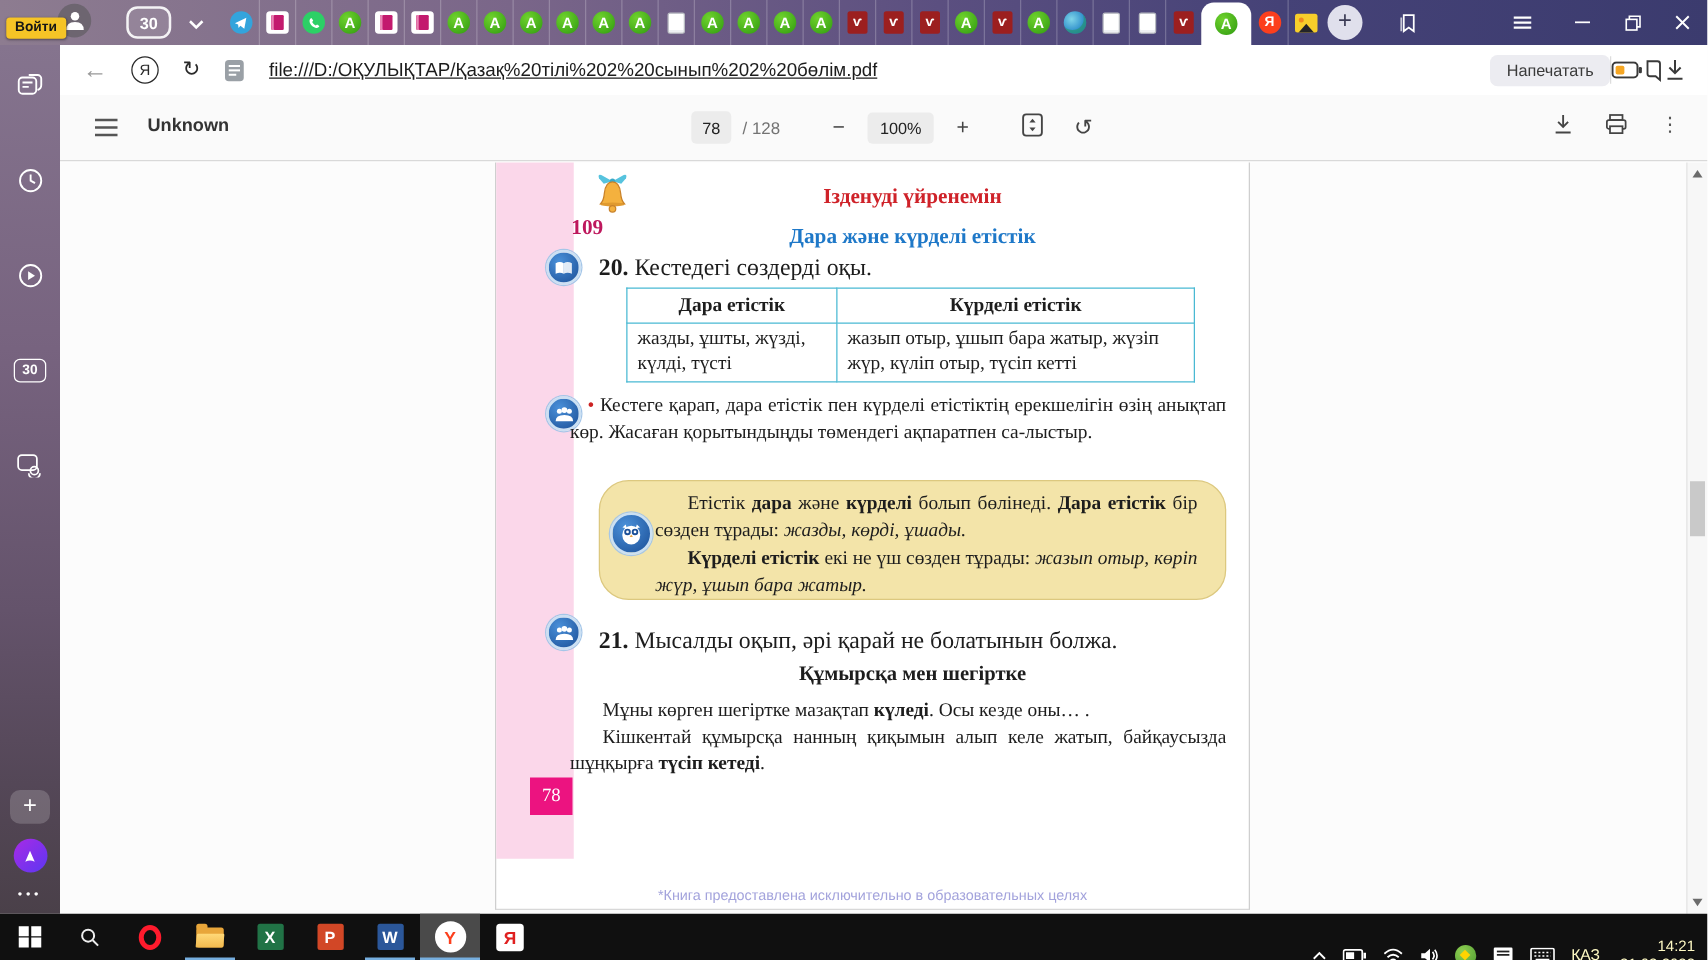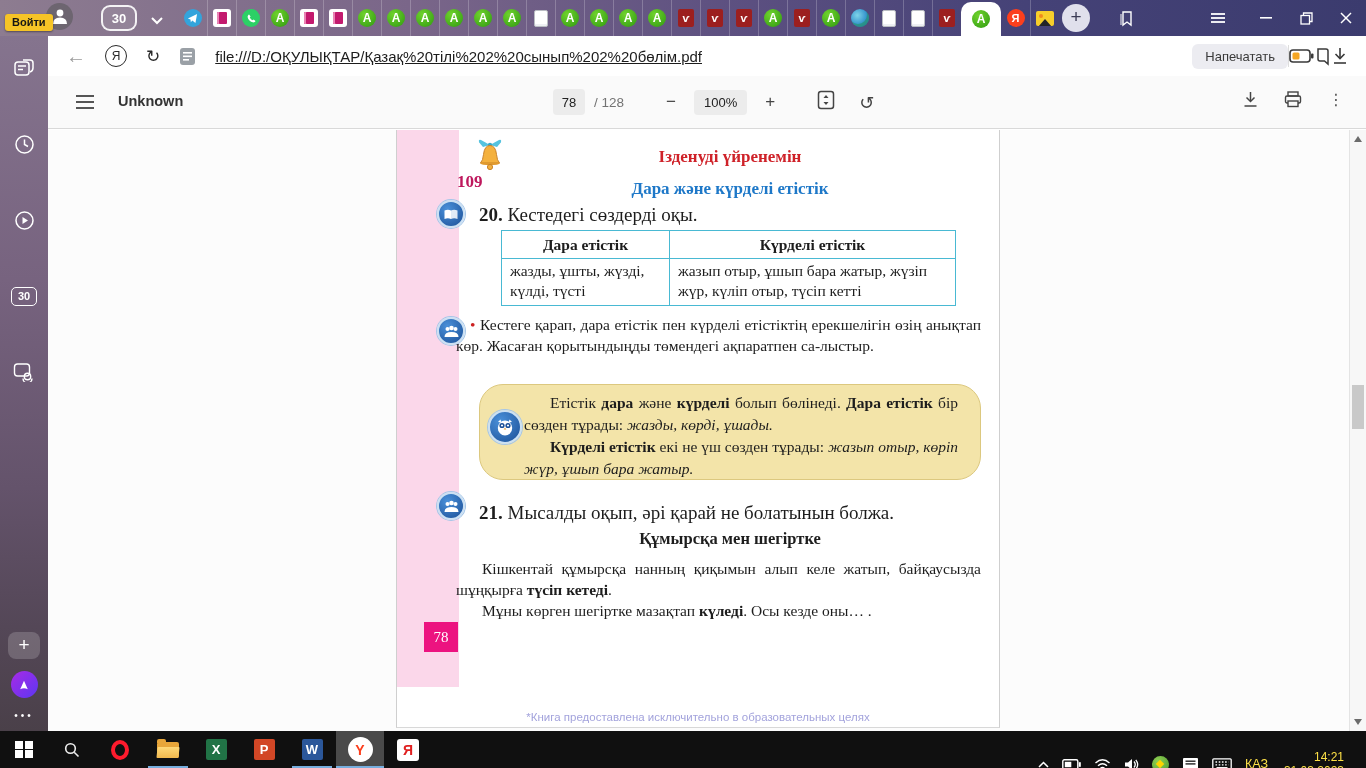--- a/index.html
+++ b/index.html
@@ -157,21 +157,21 @@
   .tb-opera { width:18px; height:20px; border:4px solid #ff1b2d; border-radius:50%; }
   .tb-folder { position:relative; width:22px; height:16px; }
   .tb-folder .back { position:absolute; inset:0; background:#e8a63a; border-radius:2px; }
   .tb-folder .tabp { position:absolute; left:0; top:-3px; width:9px; height:4px; background:#e8a63a; border-radius:2px 2px 0 0; }
   .tb-folder .front { position:absolute; left:0; bottom:0; width:22px; height:11px;
     background:linear-gradient(180deg,#ffd978,#f2b94e); border-radius:1px; transform:skewX(-6deg); }
   .tb-ybrowser { width:25px; height:25px; border-radius:50%; background:#fff; color:#fc3f1d;
     font-weight:bold; font-size:14px; display:flex; align-items:center; justify-content:center; }
   .tb-yapp { width:22px; height:22px; border-radius:3px; background:#fff; color:#e02020;
     font-weight:bold; font-size:14px; display:flex; align-items:center; justify-content:center; }
-  .tray { margin-left:auto; display:flex; align-items:center; gap:13px; padding-right:22px; color:#fde047;margin-top:29px; }
+  .tray { margin-left:auto; display:flex; align-items:center; gap:13px; padding-right:10px; color:#fef9c3;margin-top:29px; }
   .tray-green { width:17px; height:17px; border-radius:50%; background:radial-gradient(circle at 35% 30%,#8fcf52,#4d9a31); position:relative; }
   .tray-green i { position:absolute; left:5.5px; top:5.5px; width:6px; height:6px; background:#ffd400; transform:rotate(45deg); }
   .tray-lang { font-size:12.5px; }
   .tray-clock { text-align:right; font-size:12px; line-height:14px; padding-left:3px; }
 </style>
 </head>
 <body>
 
 <div class="tabbar">
   <div class="avatar">
@@ -518,22 +518,22 @@
           <circle cx="13" cy="7.5" r="2.6" fill="#1b4f97"></circle>
         <circle cx="7" cy="7.5" r="1.1" fill="#fff"></circle>
           <circle cx="13" cy="7.5" r="1.1" fill="#fff"></circle>
         <path d="M10 9.5 L11.3 11.5 L8.7 11.5 Z" fill="#e8a33d"></path>
       </svg>
     </div>
 
     <div class="exline ex21"><span style="font-weight: bold;">21.</span><span> Мысалды оқып, әрі қарай не болатынын болжа.</span></div>
 
     <div class="storyp">
+      <p><span>Мұны көрген шегіртке мазақтап </span><span style="font-weight: bold;">күледі</span><span>. Осы кезде оны… .</span></p>
       <p><span>Кішкентай құмырсқа нанның қиқымын алып келе жатып, байқаусызда шұңқырға </span><span style="font-weight: bold;">түсіп кетеді</span><span>.</span></p>
-      <p><span>Мұны көрген шегіртке мазақтап </span><span style="font-weight: bold;">күледі</span><span>. Осы кезде оны… .</span></p>
     </div>
 
     <div class="footer-note">*Книга предоставлена исключительно в образовательных целях</div>
   </div>
 </div>
 
 <div class="vscroll">
   <div class="arr up"></div>
   <div class="thumb"></div>
   <div class="arr down"></div>

